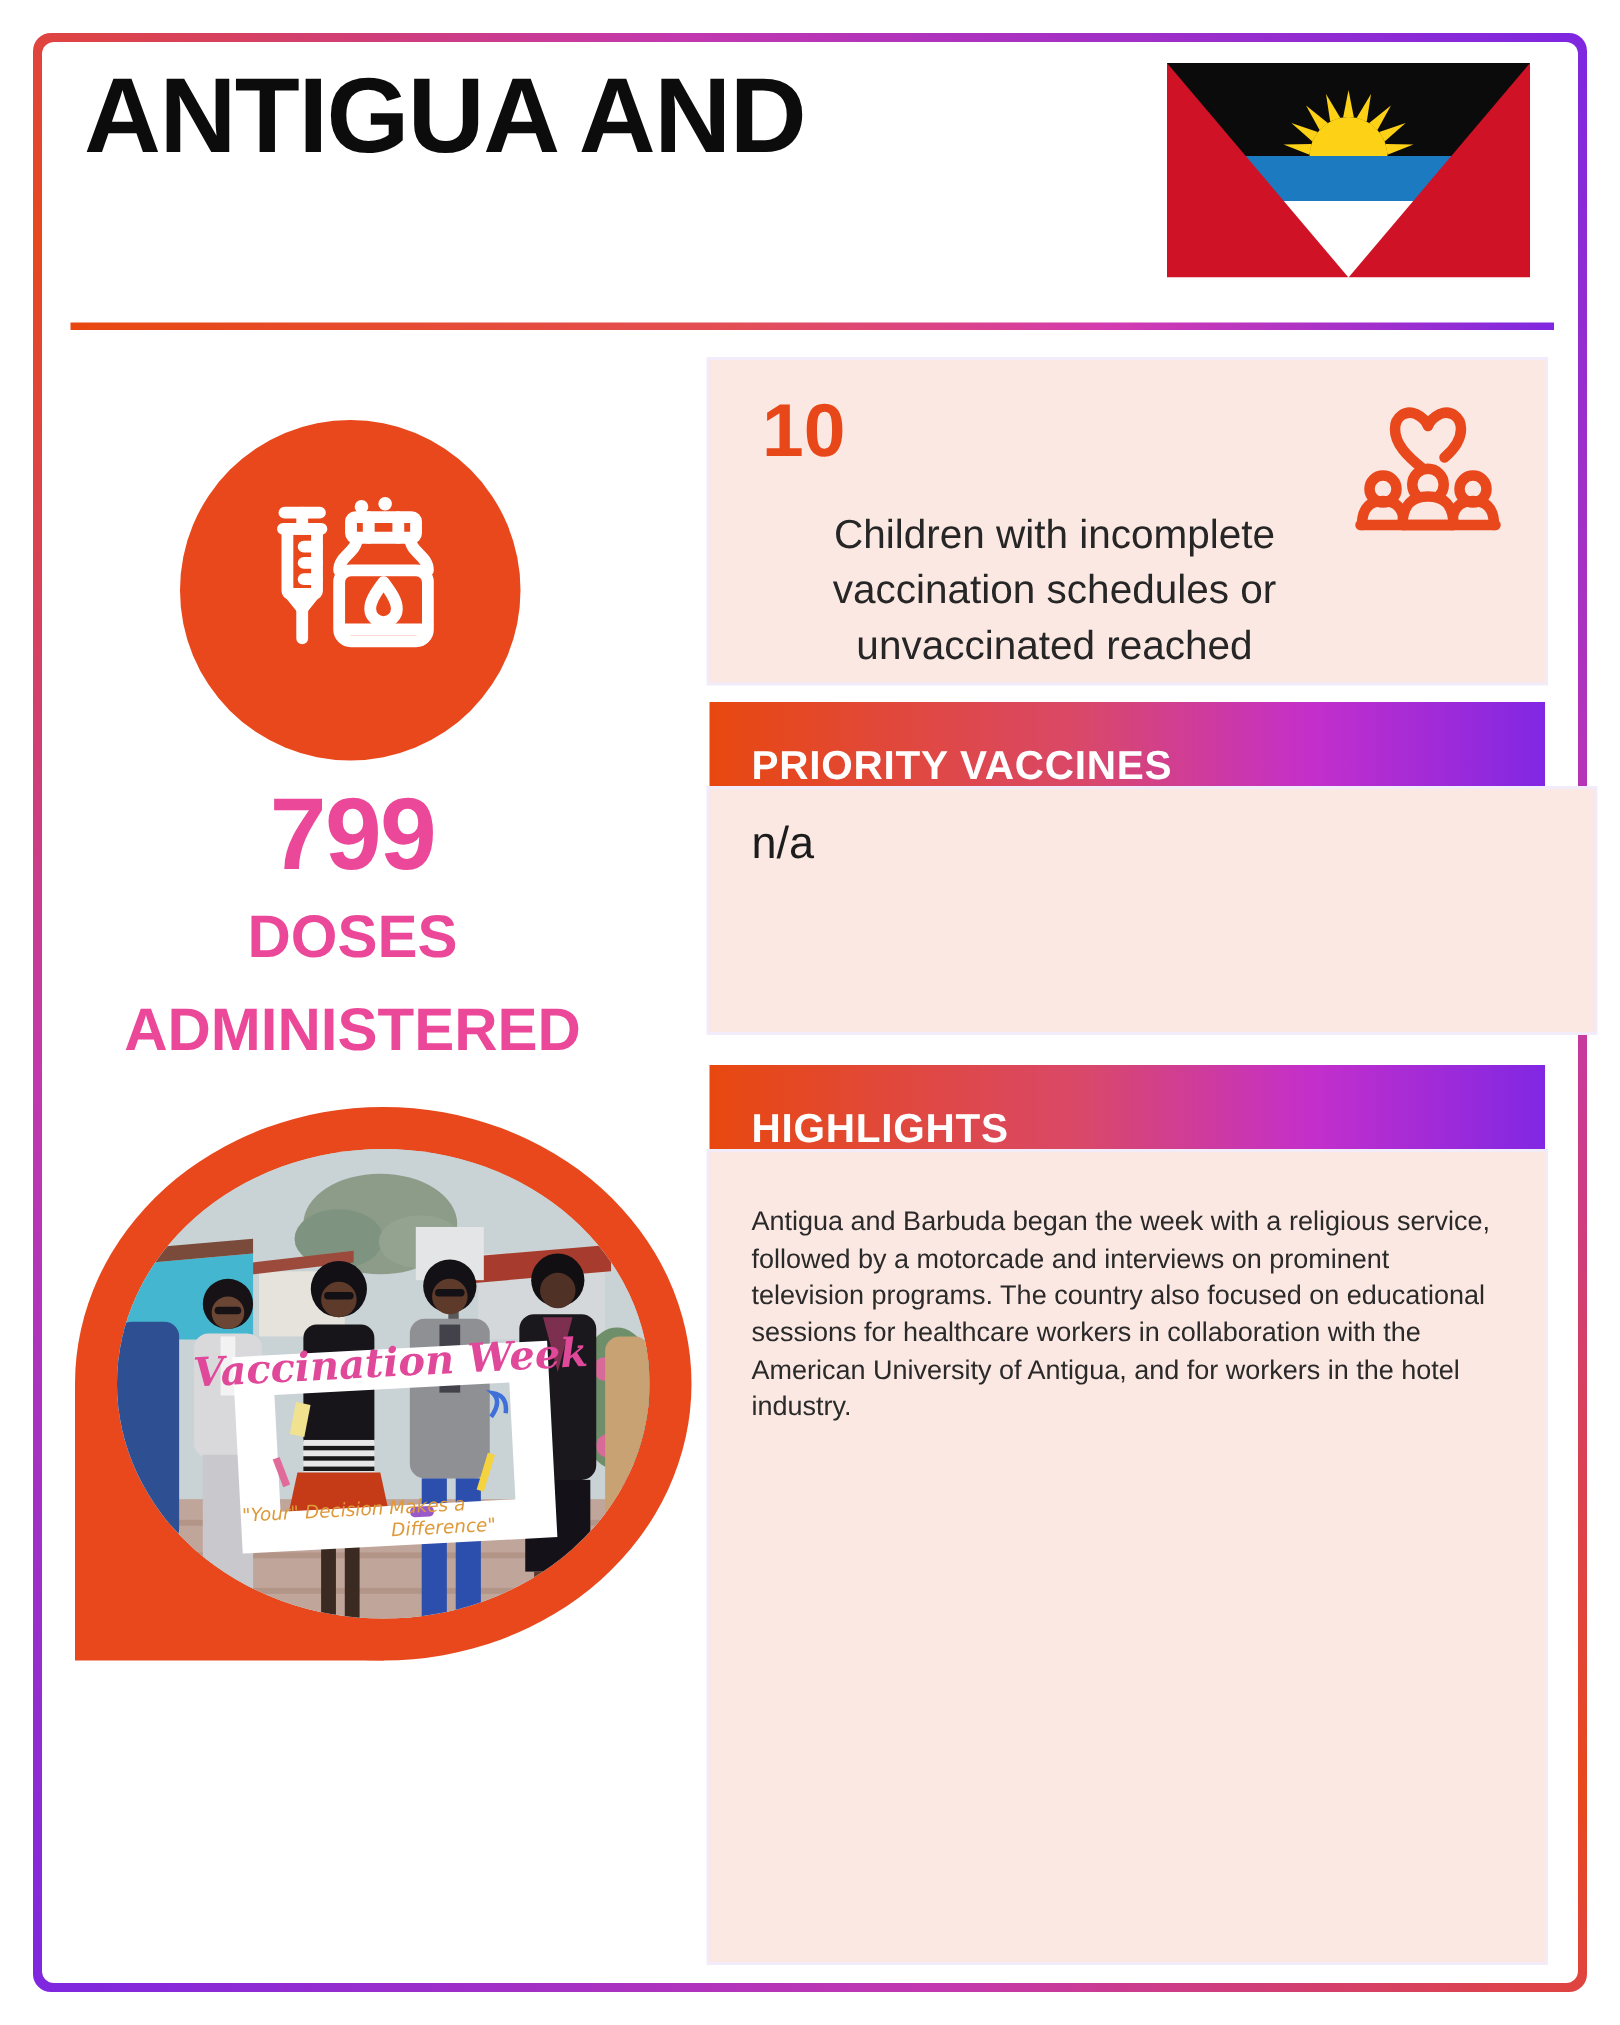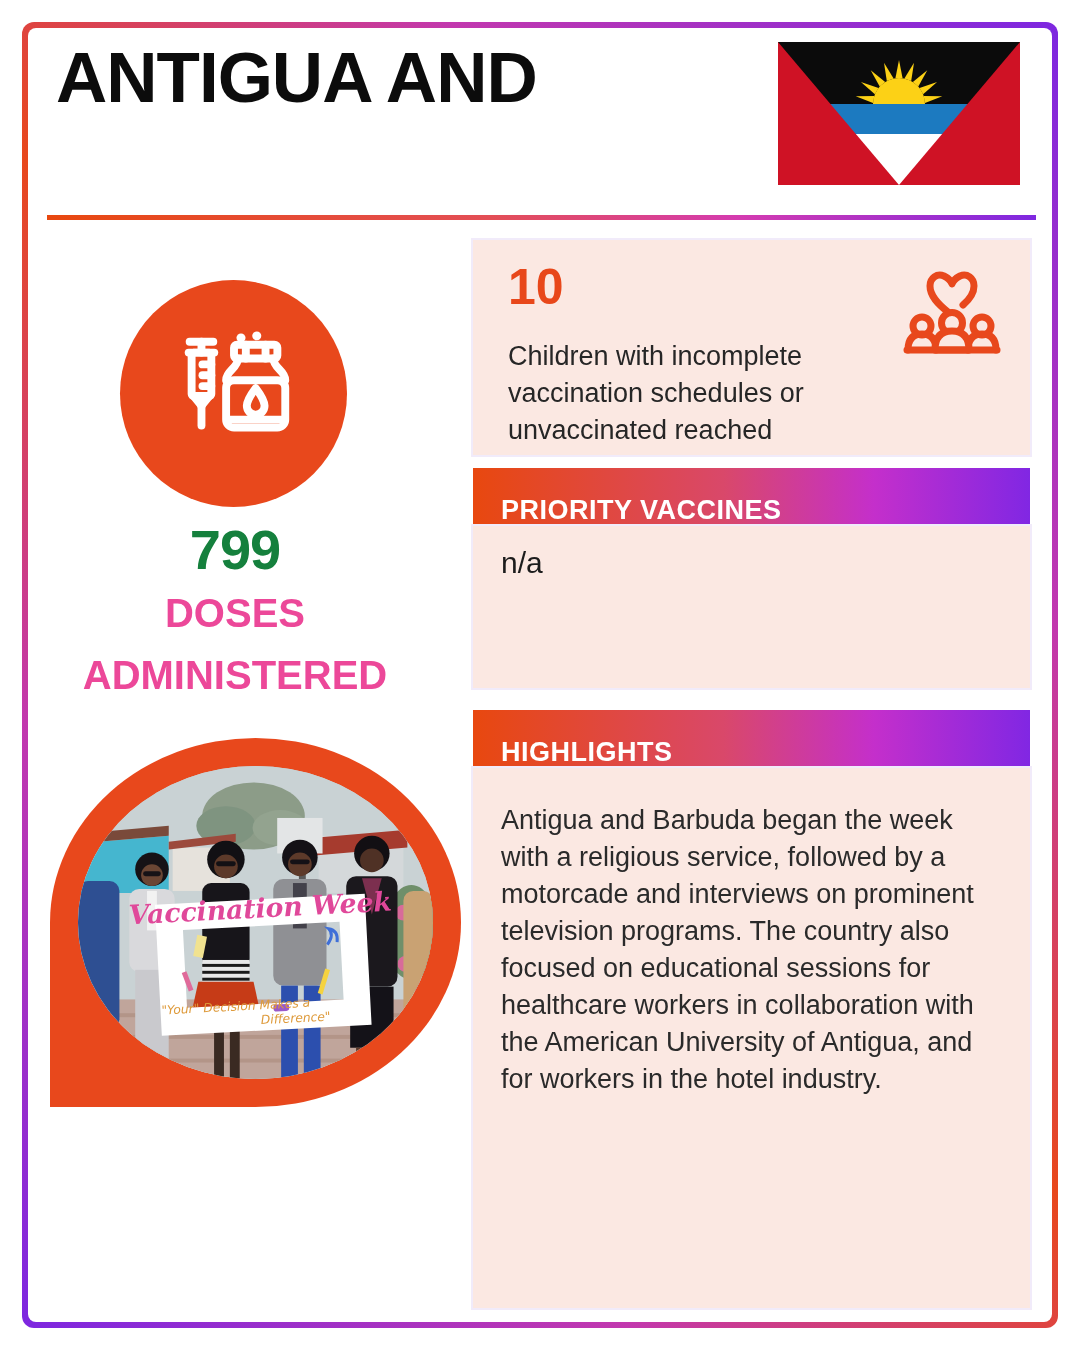--- a/index.html
+++ b/index.html
@@ -31,56 +31,56 @@
     background:linear-gradient(90deg,#e8480f 0%,#e34e56 45%,#d43bb0 70%,#7f28e0 100%);
   }
   .flag{left:778px;top:42px;width:242px;height:143px;}
 
   
   .vaccine-circle{
     left:120px;top:280px;width:227px;height:227px;border-radius:50%;
     background:#e8481c;display:flex;align-items:center;justify-content:center;
   }
   .doses-stack{left:45px;top:522px;width:380px;text-align:center;}
-  .doses-value{font-size:56px;font-weight:800;color:#15803d;line-height:1;letter-spacing:-1px;}
+  .doses-value{font-size:68px;font-weight:800;color:#ec4899;line-height:1;letter-spacing:-1px;}
   .doses-label{font-size:40px;font-weight:700;color:#ec4899;line-height:1.35;margin-top:8px;letter-spacing:0;}
 
   
   .bubble{left:50px;top:738px;width:411px;height:369px;background:#e8481c;border-radius:50%;}
   .bubble::after{content:"";position:absolute;left:0;bottom:0;width:50%;height:50%;background:#e8481c;}
   .bubble-photo{
     position:absolute;inset:28px;border-radius:50%;overflow:hidden;background:#c9d2d4;z-index:2;
   }
   .bubble-photo svg{width:100%;height:100%;display:block;}
 
   
   .panel{background:#fbe8e2;box-shadow:0 0 0 2px #f1ebfa;}
-  .reached-panel{left:473px;top:240px;width:557px;height:215px;}
+  .reached-panel{left:473px;top:240px;width:557px;height:215px;text-align:center;}
   .reached-value{position:absolute;left:35px;top:18px;font-size:50px;font-weight:800;color:#e8471a;}
   .reached-desc{
     position:absolute;left:35px;top:98px;width:390px;
     font-size:27px;line-height:1.37;color:#262626;
   }
   .reached-icon{position:absolute;right:28px;top:14px;width:100px;height:104px;}
 
   .section-bar{
     width:557px;height:58px;display:flex;align-items:flex-end;
     background:linear-gradient(90deg,#e8480f 0%,#d9486a 45%,#c42fcb 72%,#8127e3 100%);
   }
   .bar-priority{left:473px;top:468px;}
   .bar-highlights{left:473px;top:710px;}
   .section-bar .bar-label{
     padding-left:28px;color:#ffffff;font-size:27px;font-weight:800;letter-spacing:.5px;
   }
-  .priority-body{left:473px;top:526px;width:557px;height:162px;}
+  .priority-body{left:473px;top:526px;width:557px;height:162px;padding-left:33px;}
   .priority-value{position:absolute;left:28px;top:20px;font-size:30px;color:#1c1c1c;}
   .highlights-body{left:473px;top:768px;width:557px;height:540px;}
   .highlights-text{
     position:absolute;left:28px;top:34px;width:505px;
-    font-size:27px;line-height:1.37;color:#2a2a2a;
+    font-size:18px;line-height:1.37;color:#2a2a2a;
   }
   .highlights-text p{margin:0 0 37px 0;}
 </style>
 </head>
 <body>
 
 <div class="abs frame">
   <div class="frame-inner"></div>
 </div>
 

